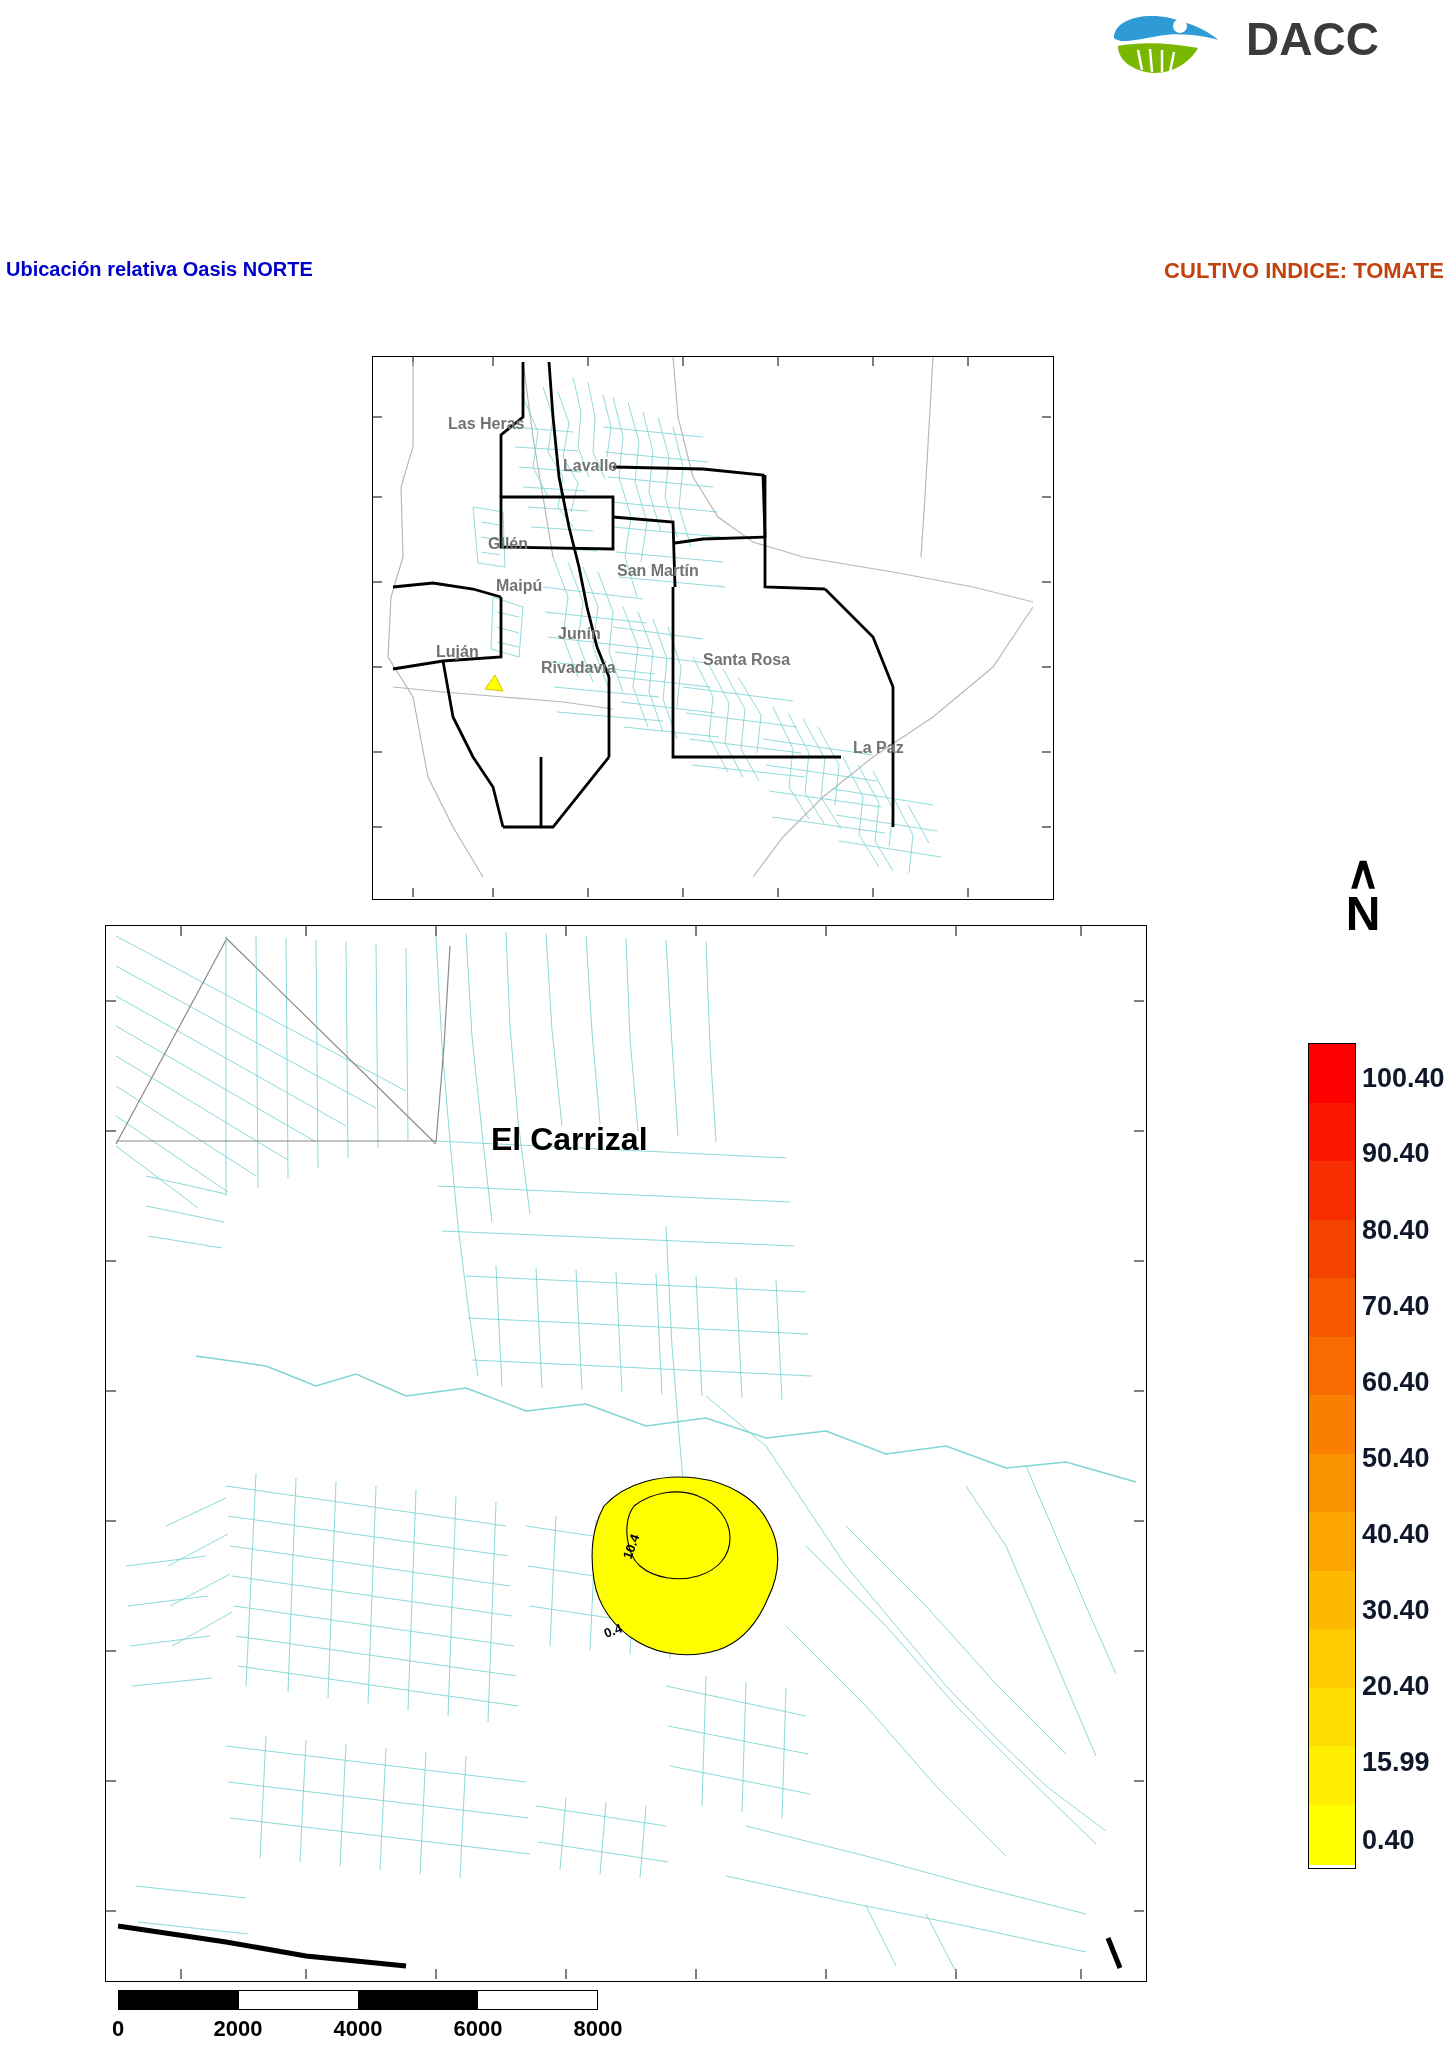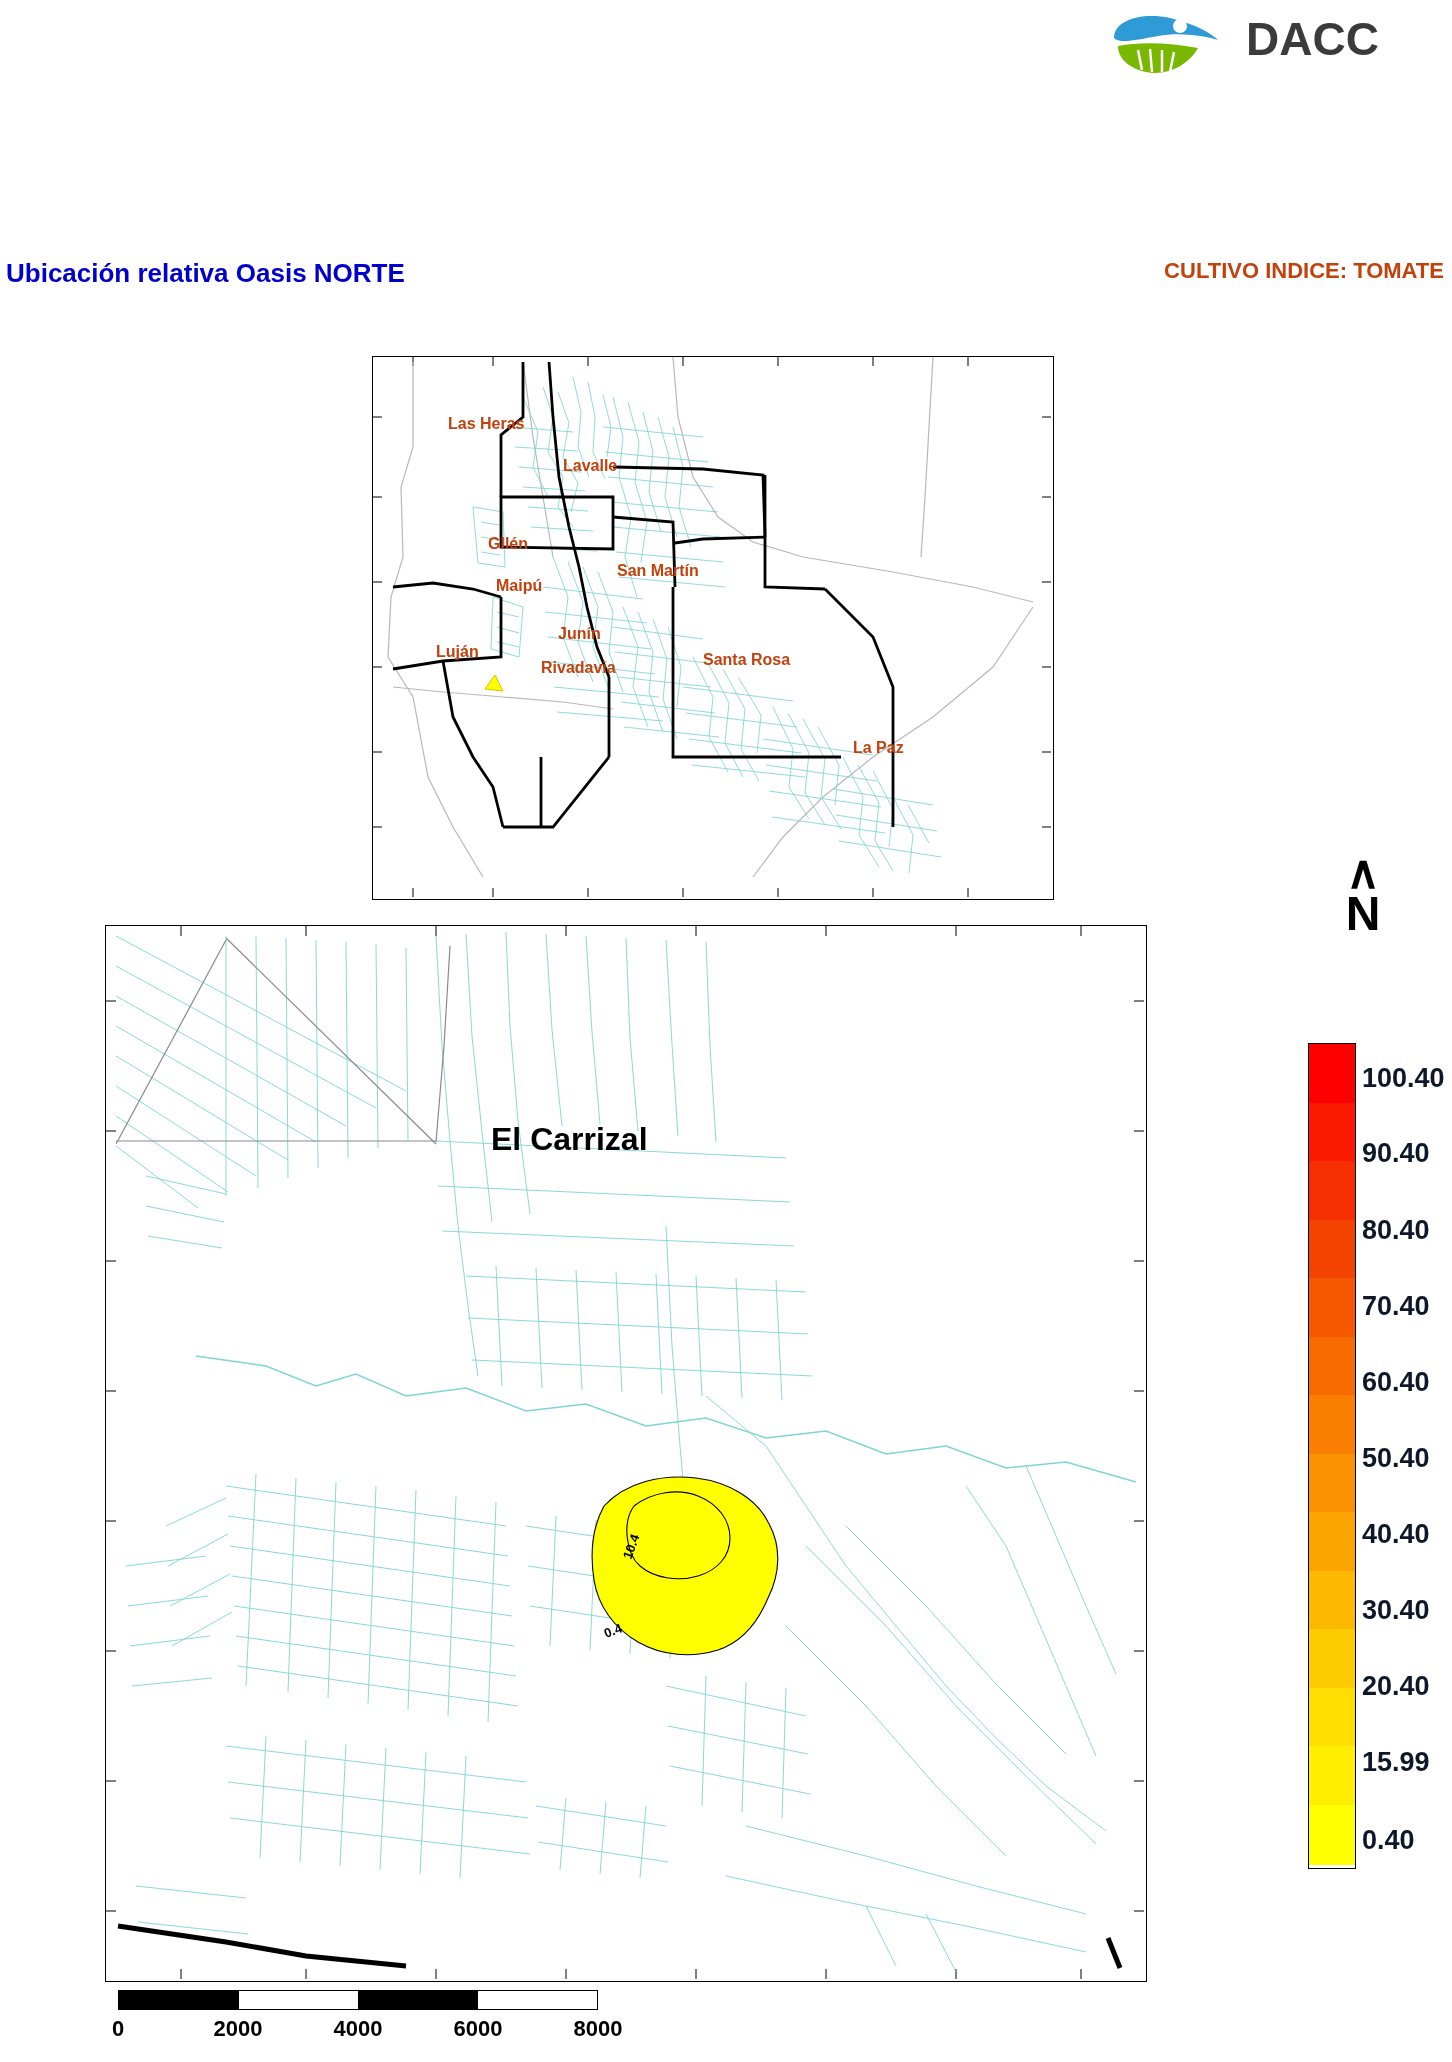--- a/index.html
+++ b/index.html
@@ -37,42 +37,42 @@
     left: 0px; top: 140px; width: 1452px;
     text-align: center;
     color: #0000cc;
     font-size: 21px;
     font-weight: bold;
     line-height: 27px;
   }
   #subtitle-left {
     left: 6px; top: 258px;
     color: #0000cc;
-    font-size: 26px;
+    font-size: 20px;
     font-weight: bold;
   }
   #subtitle-right {
     right: 8px; top: 258px;
     color: #c2410c;
     font-size: 22px;
     font-weight: bold;
   }
 
   
   #inset-map {
     left: 372px; top: 356px; width: 680px; height: 542px;
     border: 1px solid #000;
     background: #ffffff;
     overflow: hidden;
   }
   .inset-label {
     position: absolute;
     font-size: 16px;
     font-weight: bold;
-    color: #c2410c;
+    color: #737373;
     white-space: nowrap;
   }
 
   
   #main-map {
     left: 105px; top: 925px; width: 1040px; height: 1055px;
     border: 1px solid #000;
     background: #ffffff;
     overflow: hidden;
   }

